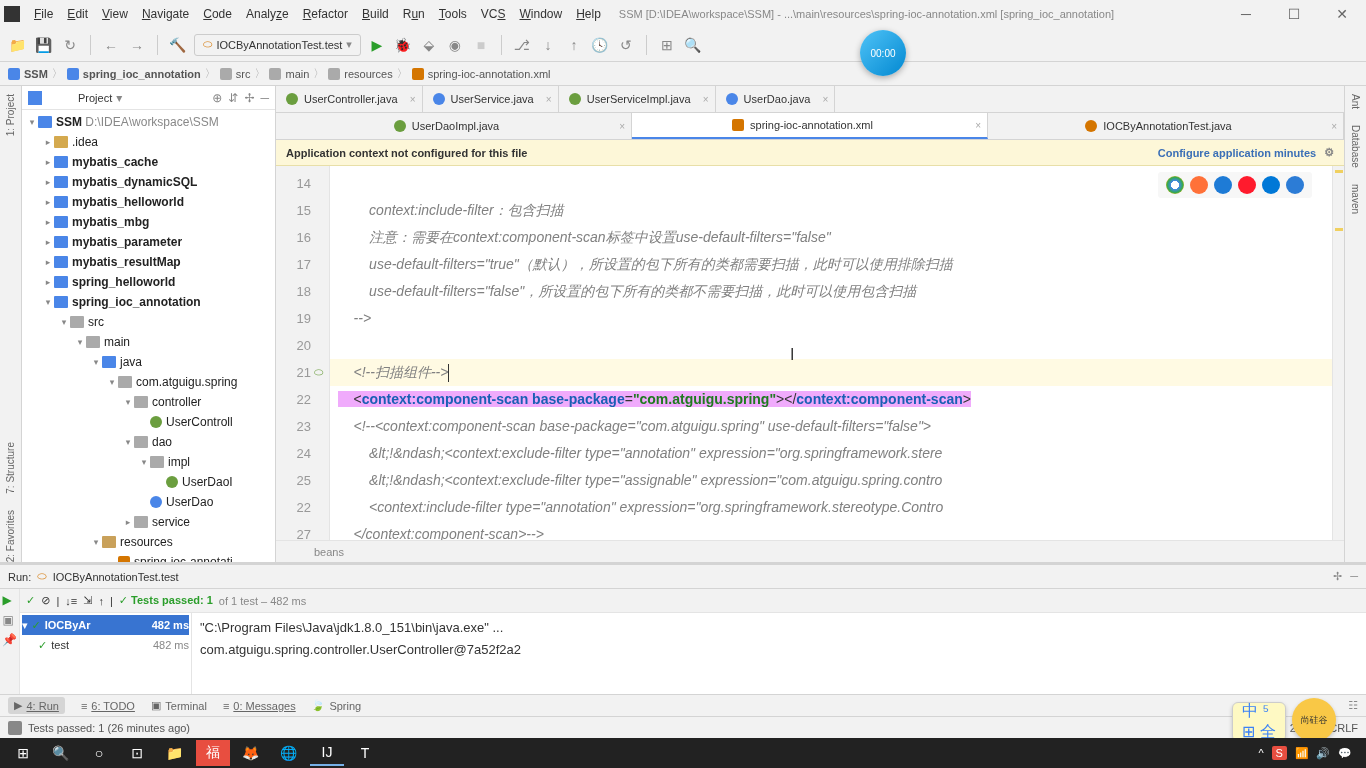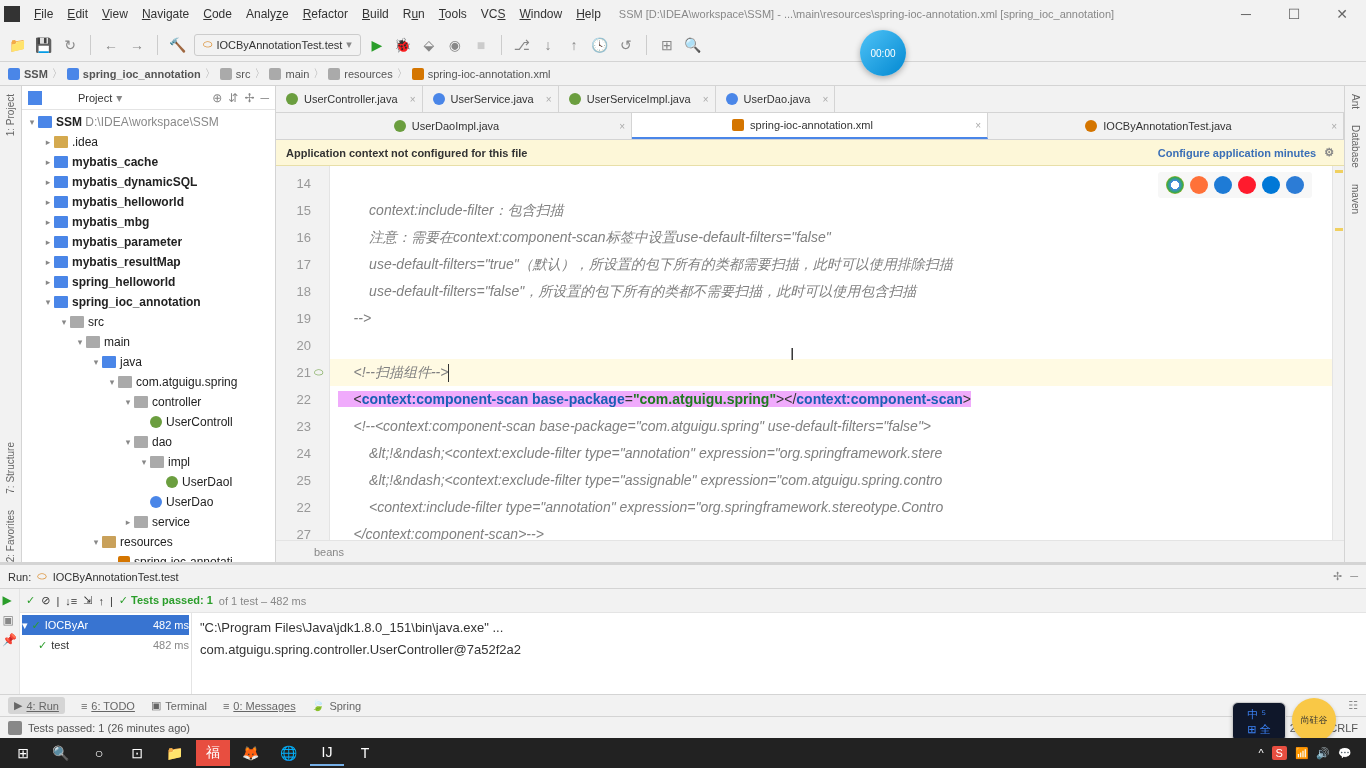--- a/index.html
+++ b/index.html
@@ -77,29 +77,29 @@
 .run-left { width:20px; background:#f2f2f2; border-right:1px solid #e4e4e4; display:flex; flex-direction:column; align-items:center; gap:6px; padding-top:4px; }
 .run-left .rbtn { width:14px; height:14px; color:#888; font-size:12px; }
 .test-header { height:24px; background:#f2f2f2; display:flex; align-items:center; padding:0 6px; gap:6px; font-size:11px; border-bottom:1px solid #e4e4e4; }
 .test-body { flex:1; display:flex; }
 .test-tree { width:172px; border-right:1px solid #e4e4e4; font-size:11px; padding:2px; }
 .test-tree .tnode { display:flex; align-items:center; height:20px; gap:4px; }
 .test-tree .ok { color:#2b9e2b; }
 .test-tree .tlabel { color:#333; }
 .test-tree .tms { color:#888; }
 .test-tree .tnode.sel { background:#3874d1; color:#fff; }
-.test-tree .tnode.sel .tlabel, .test-tree .tnode.sel .tms { color:#fff; }
+.test-tree .tnode.sel .tlabel, .test-tree .tnode.sel .tms { color:#fff;font-weight:bold; }
 .test-out { flex:1; font-family:Consolas,monospace; font-size:13px; padding:4px 8px; line-height:22px; color:#333; }
 .bottom-tabs { height:22px; background:#f2f2f2; border-top:1px solid #d4d4d4; display:flex; align-items:center; padding:0 8px; gap:16px; font-size:11px; }
 .bottom-tabs .btab { display:flex; align-items:center; gap:4px; color:#666; }
 .bottom-tabs .btab.active { background:#d5d5d5; padding:2px 6px; border-radius:3px; }
 .statusbar { height:22px; background:#f2f2f2; border-top:1px solid #d4d4d4; display:flex; align-items:center; padding:0 8px; font-size:11px; color:#555; }
 .statusbar .sicon { width:14px; height:14px; background:#888; border-radius:2px; margin-right:6px; }
 .statusbar .right { margin-left:auto; display:flex; gap:12px; align-items:center; }
-.ime-badge { position:fixed; right:80px; bottom:26px; width:54px; height:40px; background:#0f172a; border:1px solid #ccc; border-radius:6px; display:flex; align-items:center; justify-content:center; font-size:11px; color:#3b82f6; box-shadow:0 2px 4px rgba(0,0,0,0.2); z-index:200; }
+.ime-badge { position:fixed; right:80px; bottom:26px; width:54px; height:40px; background:#fef9c3; border:1px solid #ccc; border-radius:6px; display:flex; align-items:center; justify-content:center; font-size:16px; color:#3b82f6; box-shadow:0 2px 4px rgba(0,0,0,0.2); z-index:200; }
 .logo-badge { position:fixed; right:30px; bottom:26px; width:44px; height:44px; border-radius:50%; background:#f9c846; display:flex; align-items:center; justify-content:center; z-index:200; box-shadow:0 2px 4px rgba(0,0,0,0.2); }
 .taskbar { position:fixed; bottom:0; left:0; right:0; height:30px; background:#222; display:flex; align-items:center; padding:0 6px; gap:4px; z-index:300; }
 .taskbar .tbitem { width:34px; height:26px; display:flex; align-items:center; justify-content:center; color:#fff; font-size:14px; }
 .taskbar .tray { margin-left:auto; display:flex; gap:8px; color:#fff; font-size:11px; align-items:center; padding-right:8px; }
 .test-right-col { flex:1; display:flex; flex-direction:column; }
 </style>
 </head>
 <body>
 
 <div class="titlebar">

